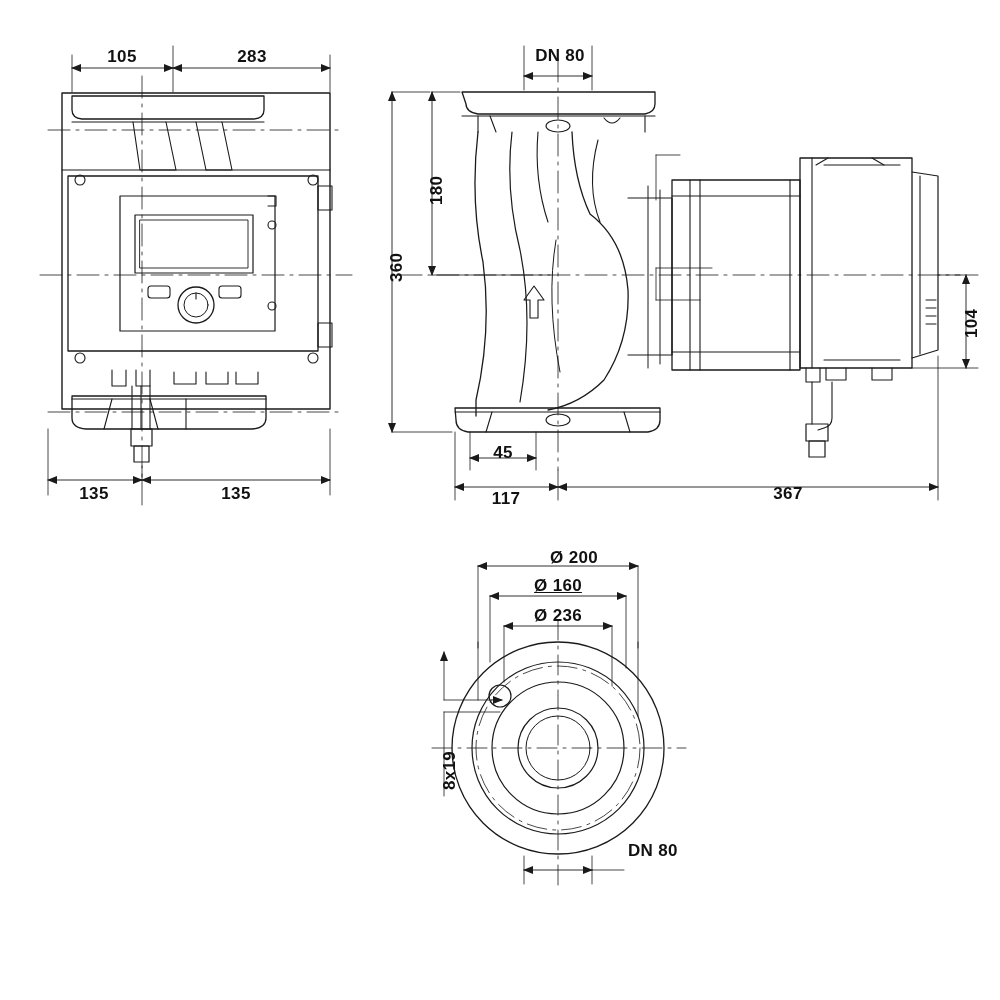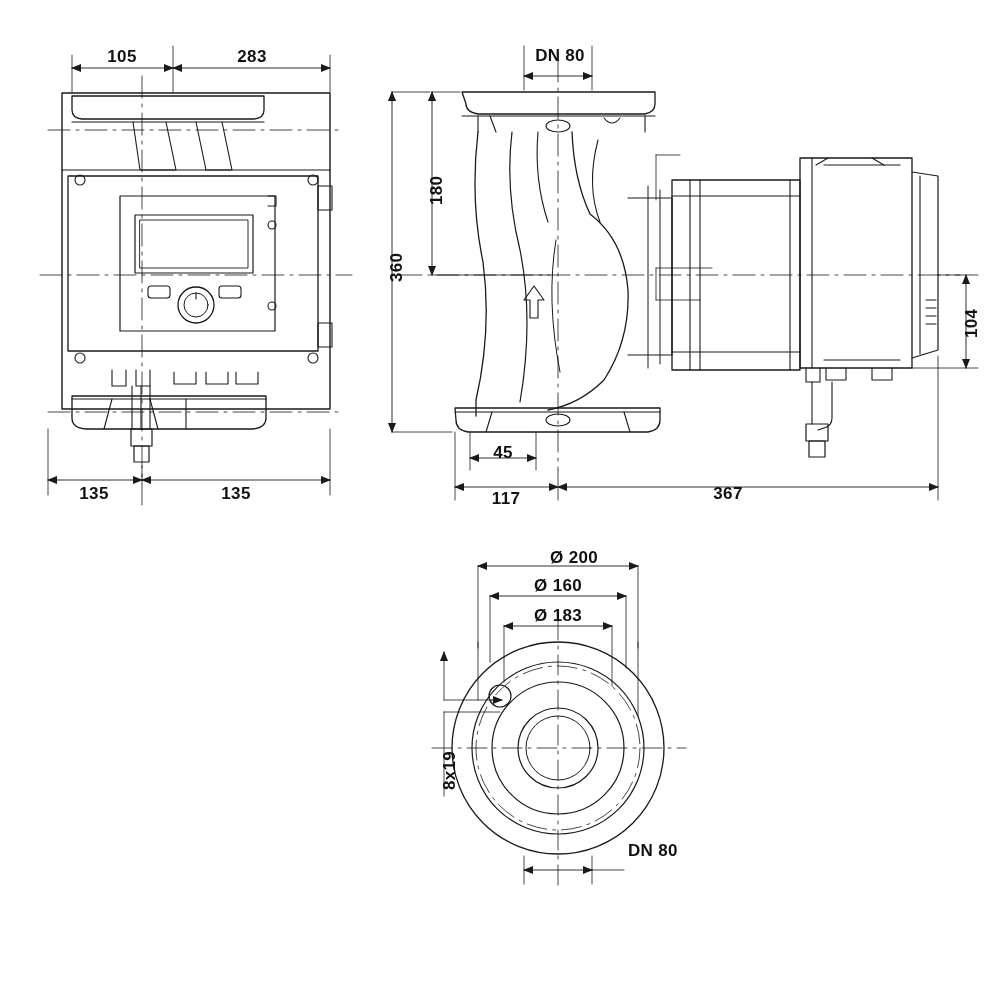--- a/index.html
+++ b/index.html
@@ -293,22 +293,22 @@
   <div class="lbl center" style="left:122px; top:47px;">105</div>
   <div class="lbl center" style="left:252px; top:47px;">283</div>
   <div class="lbl center" style="left:94px; top:484px;">135</div>
   <div class="lbl center" style="left:236px; top:484px;">135</div>
 
   <div class="lbl center" style="left:560px; top:46px;">DN 80</div>
   <div class="lbl vert" style="left:427px; top:205px;">180</div>
   <div class="lbl vert" style="left:387px; top:282px;">360</div>
   <div class="lbl center" style="left:503px; top:443px;">45</div>
   <div class="lbl center" style="left:506px; top:489px;">117</div>
-  <div class="lbl center" style="left:728px; top:484px;">367</div>
+  <div class="lbl center" style="left:788px; top:484px;">367</div>
   <div class="lbl vert" style="left:962px; top:338px;">104</div>
 
   <div class="lbl center" style="left:558px; top:548px;margin-left:16px;">Ø 200</div>
-  <div class="lbl center" style="left:558px; top:576px;">Ø 160</div>
-  <div class="lbl center" style="left:558px; top:606px;">Ø 183</div>
+  <div class="lbl center" style="left:558px; top:576px;text-decoration:underline;">Ø 160</div>
+  <div class="lbl center" style="left:558px; top:606px;">Ø 236</div>
   <div class="lbl vert" style="left:440px; top:790px;">8x19</div>
   <div class="lbl" style="left:628px; top:841px;">DN 80</div>
 
 </div>
 
 </body></html>

